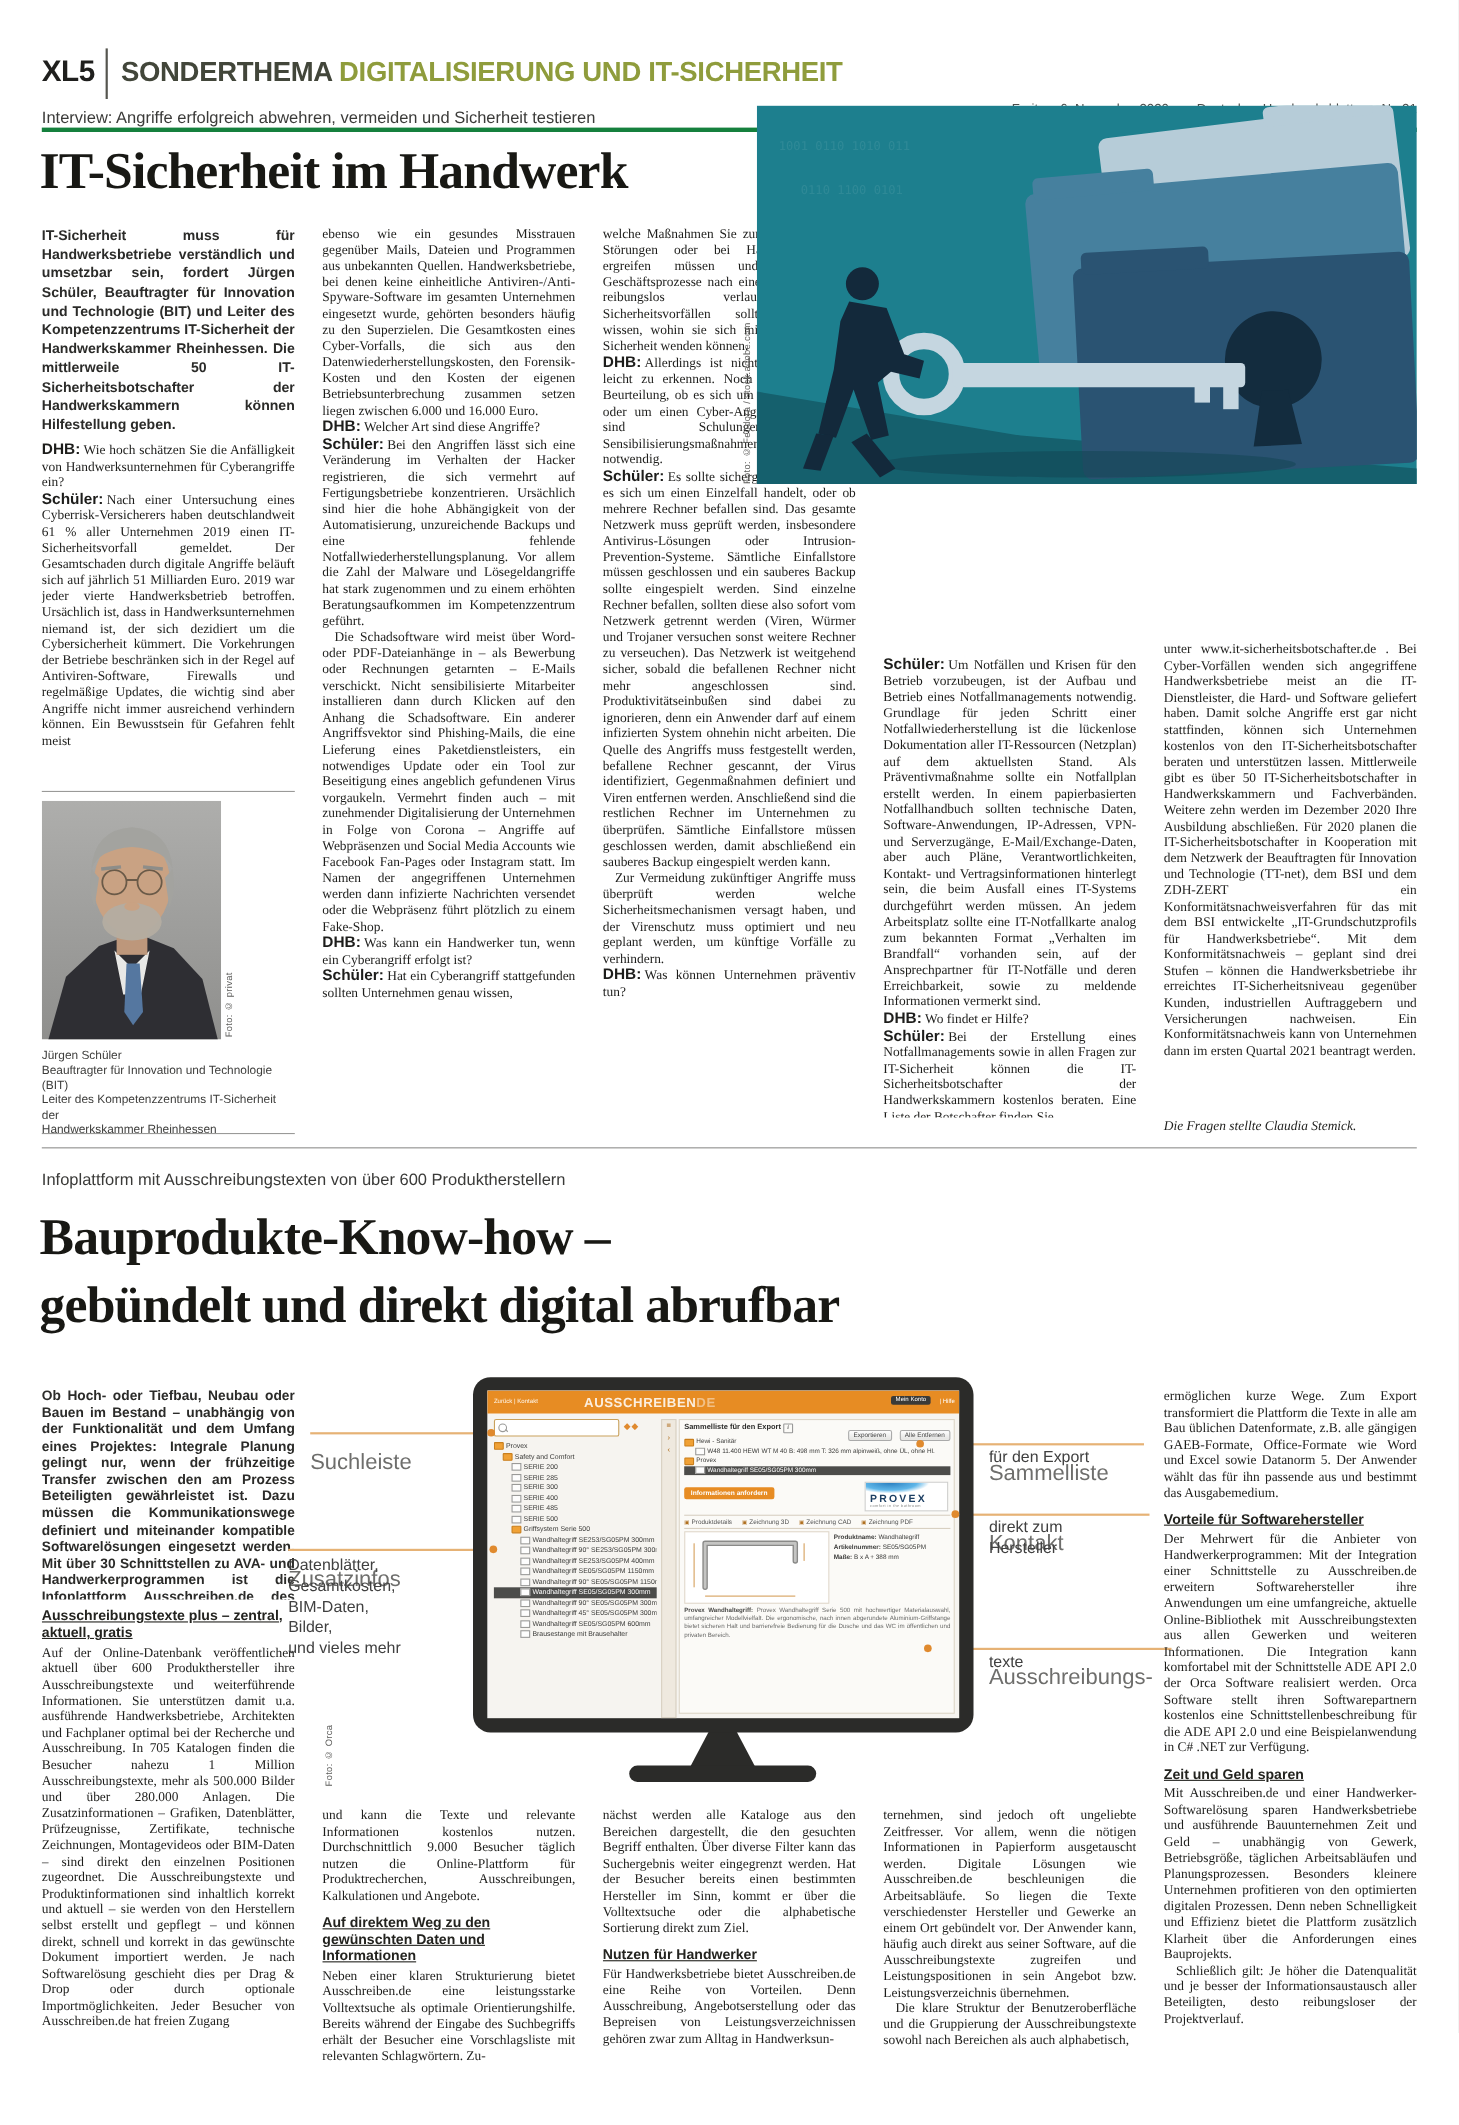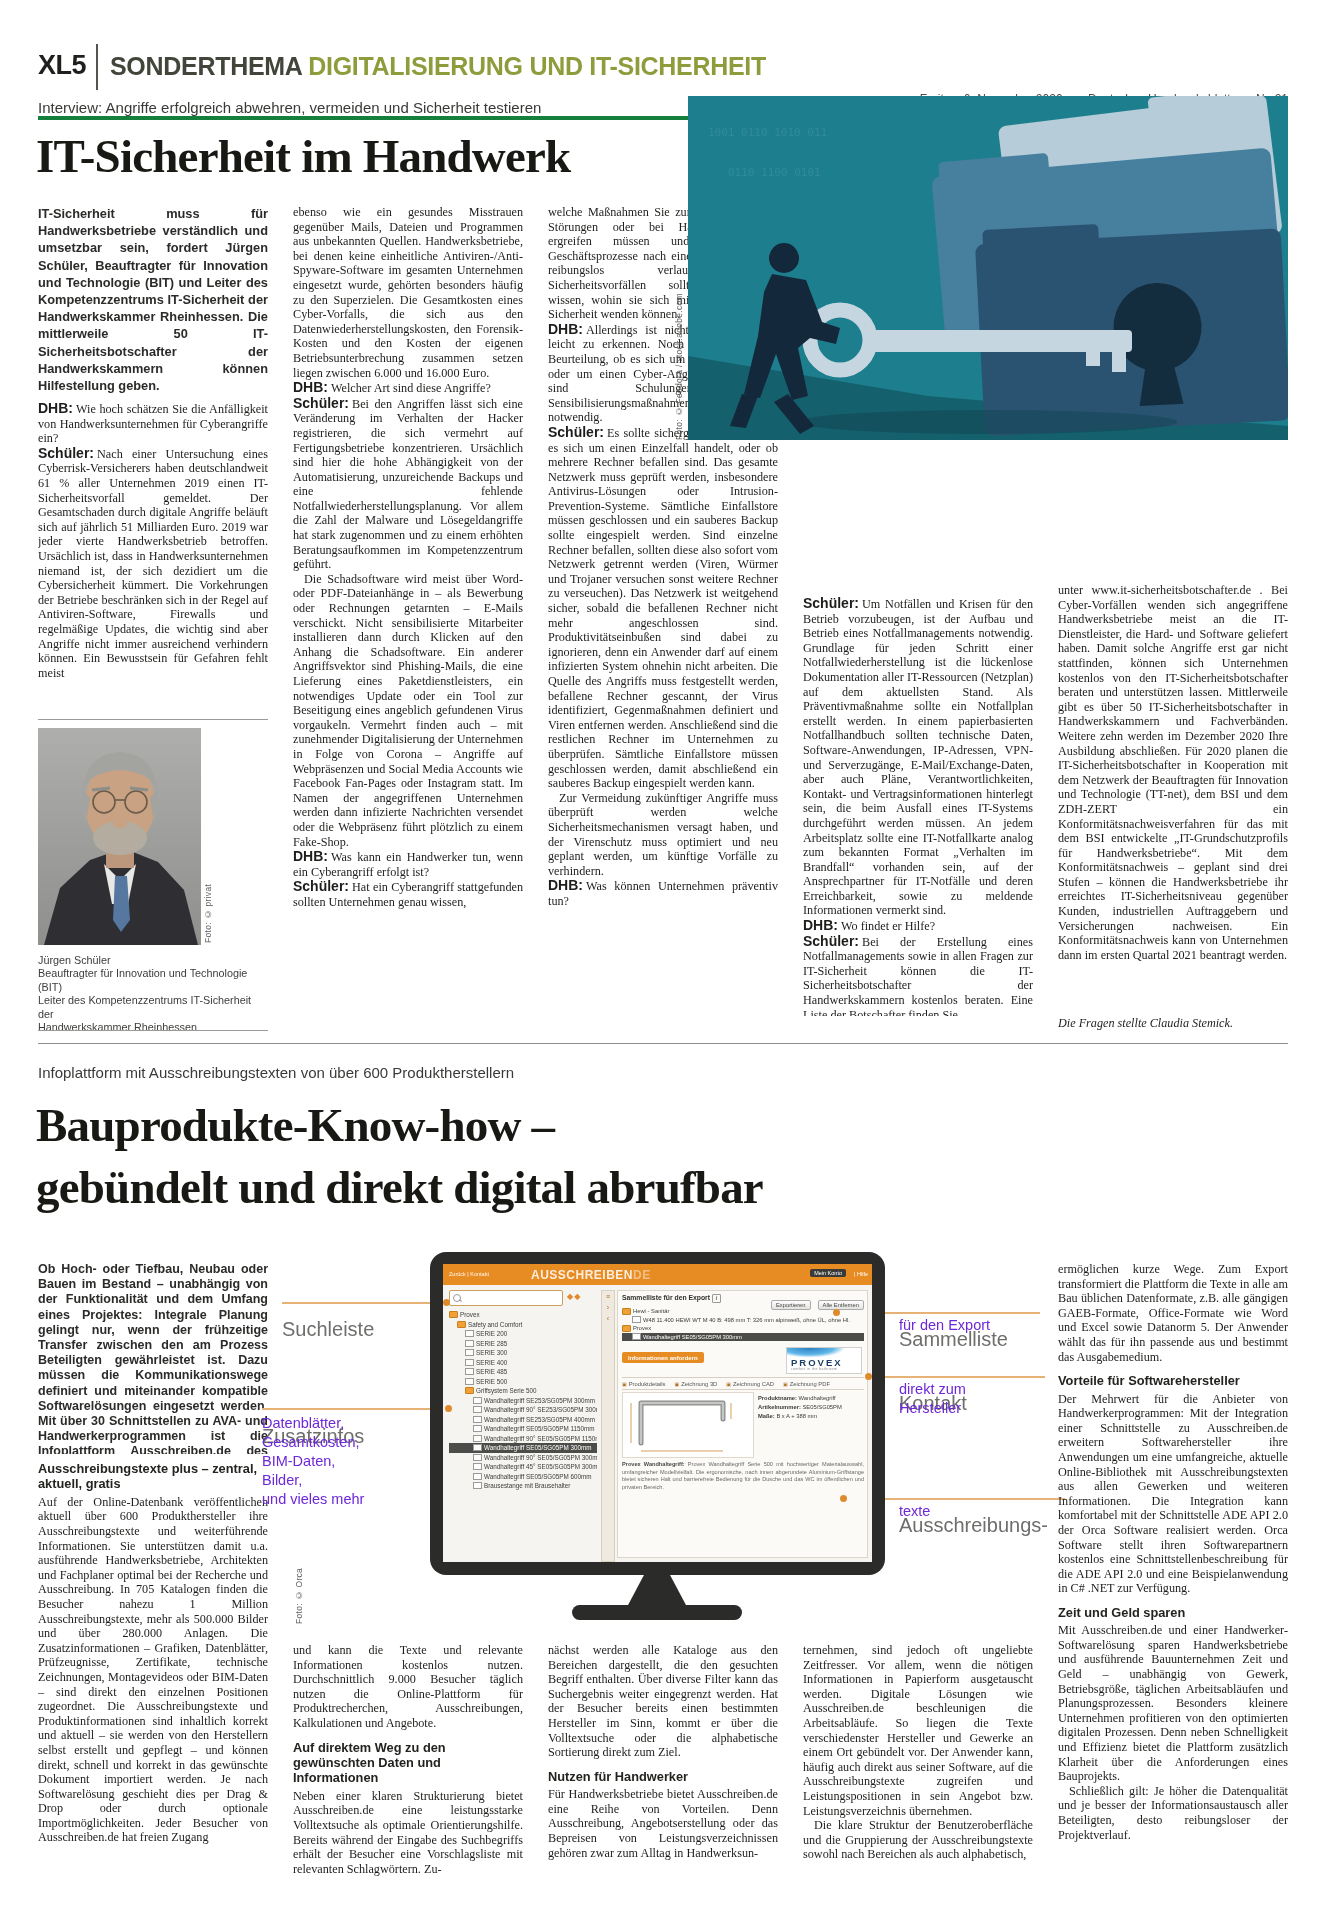--- a/index.html
+++ b/index.html
@@ -20,26 +20,26 @@
   .serifcol{width:230px;font:12.2px/14.6px "Liberation Serif",serif;text-align:justify;color:#1d1d1b;overflow:hidden;}
   .serifcol p{margin:0;}
   .qa .spk{font-family:"Liberation Sans",sans-serif;font-weight:bold;font-size:14px;margin-right:3px;}
   .qa .spk:empty{display:none;margin:0;}
   p.ind{text-indent:11px;}
   .intro-bold{width:230px;font:bold 12.8px/17.2px "Liberation Sans",sans-serif;text-align:justify;color:#2b2b29;overflow:hidden;}
   .colrule{height:1px;background:#9a9a98;width:230px;}
   .caption{width:230px;font:10.8px/13.4px "Liberation Sans",sans-serif;color:#3d3d3b;text-align:left;}
   .vcred{writing-mode:vertical-rl;transform:rotate(180deg);font:8.5px "Liberation Sans",sans-serif;color:#5c5c5a;letter-spacing:.3px;white-space:nowrap;}
   .byline{font:italic 12.2px/15px "Liberation Serif",serif;color:#1d1d1b;}
-  .sech{display:block;font:bold 12.8px/15.4px "Liberation Sans",sans-serif;color:#23231f;margin:9px 0 3px;text-align:left;}
+  .sech{display:block;font:bold 12.8px/15.4px "Liberation Sans",sans-serif;color:#23231f;margin:9px 0 3px;text-align:left;text-decoration:underline;}
   .sech:empty{display:none;margin:0;}
   .leadbold{width:230px;font:bold 12.5px/15.2px "Liberation Sans",sans-serif;text-align:justify;color:#2b2b29;overflow:hidden;}
   
   .co-title{font:20px "Liberation Sans",sans-serif;color:#6e6e6c;margin-top:44px;}
-  .co-sub{font:14.5px/19px "Liberation Sans",sans-serif;color:#6d28d9;}
+  .co-sub{font:14.5px/19px "Liberation Sans",sans-serif;color:#404040;}
   .co-line{position:absolute;height:1.5px;background:#e6b275;}
   .co-dot{position:absolute;width:7px;height:7px;border-radius:50%;background:#e08a2e;z-index:9;}
   
   .mon-frame{position:absolute;left:430px;top:1252px;width:455px;height:323px;background:#2b2b29;border-radius:16px;z-index:2;}
   .mon-screen{position:absolute;left:13px;top:12px;right:13px;bottom:13px;background:#f6f4f0;overflow:hidden;}
   .mon-neck{position:absolute;left:627px;top:1573px;width:60px;height:34px;background:#2b2b29;clip-path:polygon(30% 0,70% 0,100% 100%,0 100%);z-index:1;}
   .mon-base{position:absolute;left:572px;top:1605px;width:170px;height:15px;background:#2b2b29;border-radius:8px;z-index:1;}
   .mon-topbar{position:absolute;left:0;top:0;right:0;height:21px;background:#e78c23;}
   .mon-links{position:absolute;left:6px;top:7px;font:5.5px "Liberation Sans",sans-serif;color:#fff7ec;}
   .mon-logo{position:absolute;left:88px;top:4px;font:bold 12px "Liberation Sans",sans-serif;color:rgba(255,255,255,.85);letter-spacing:.5px;}

